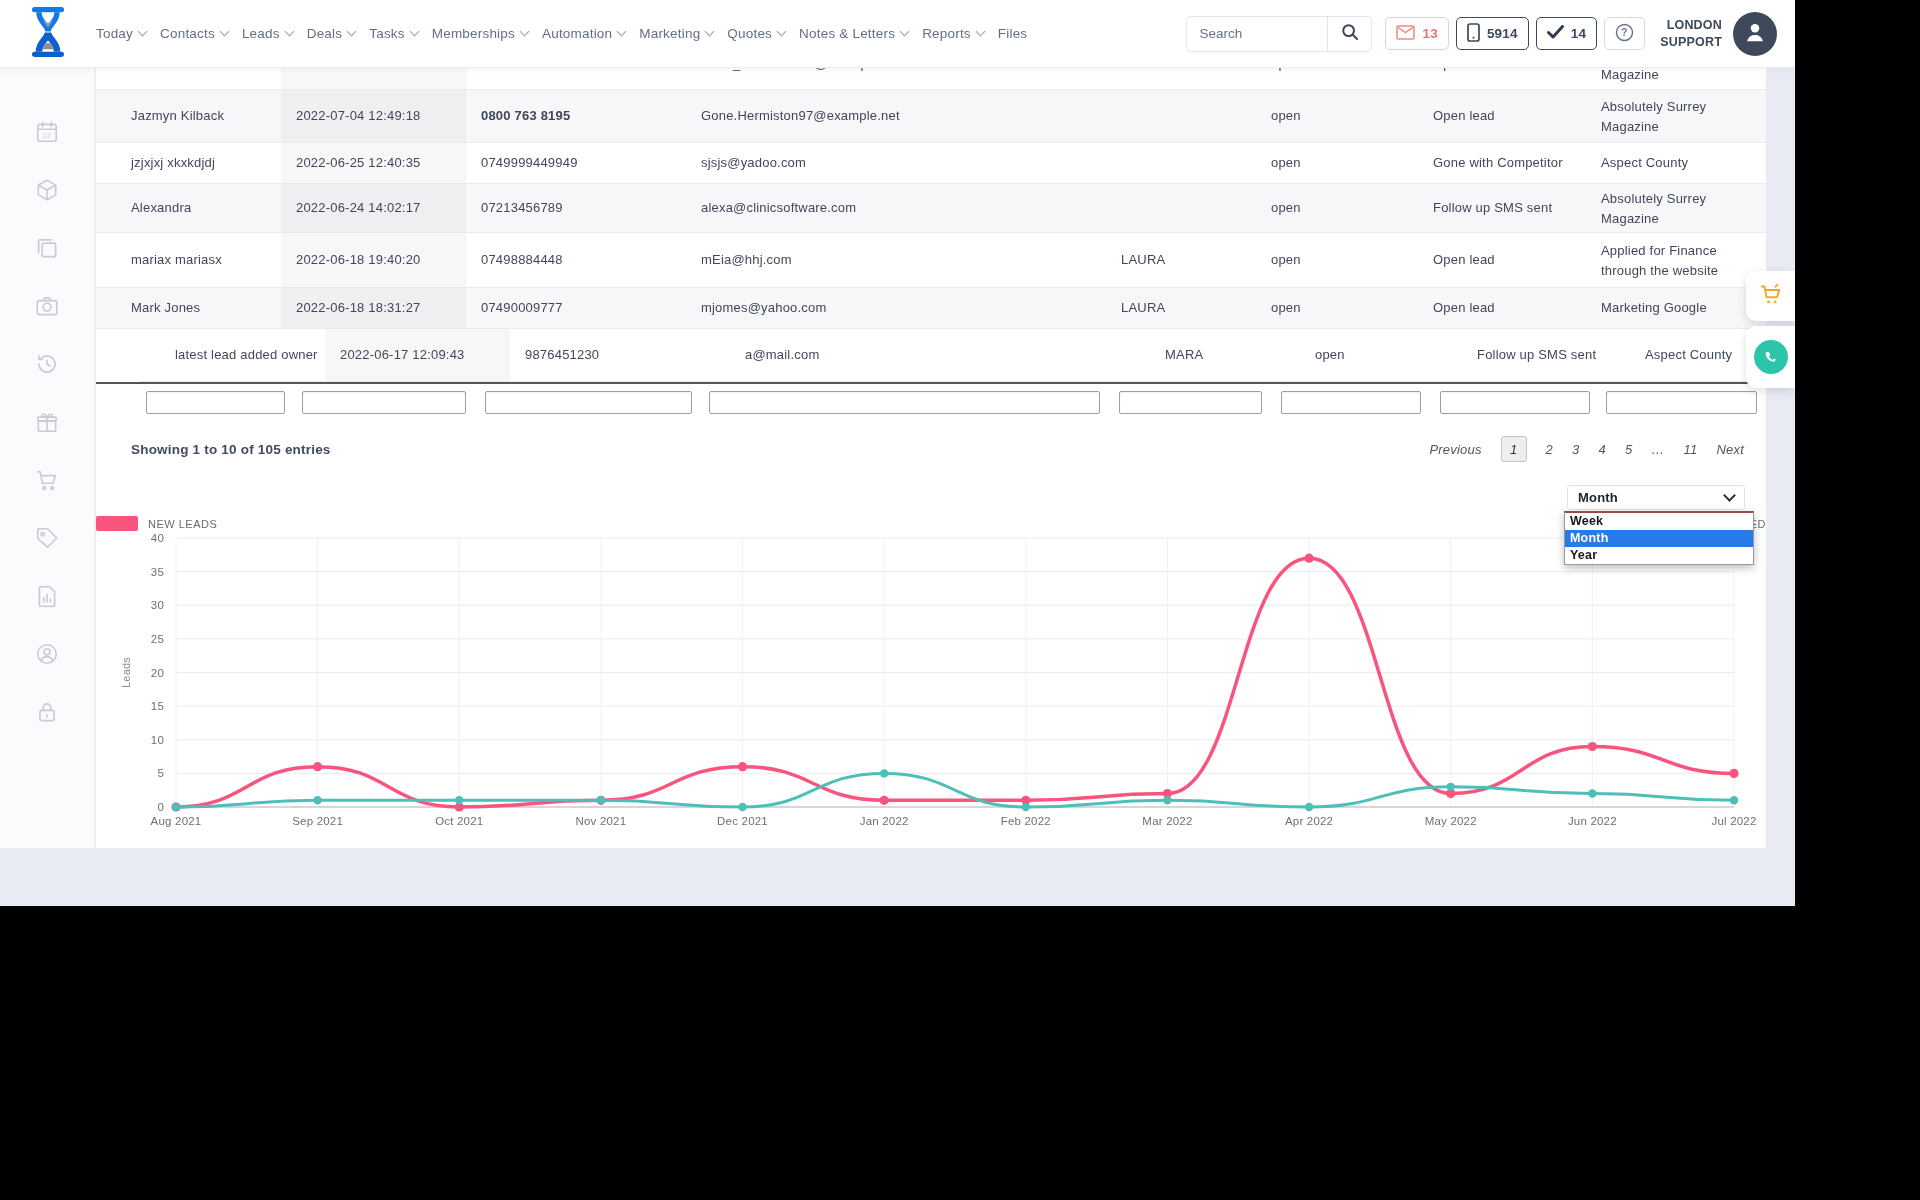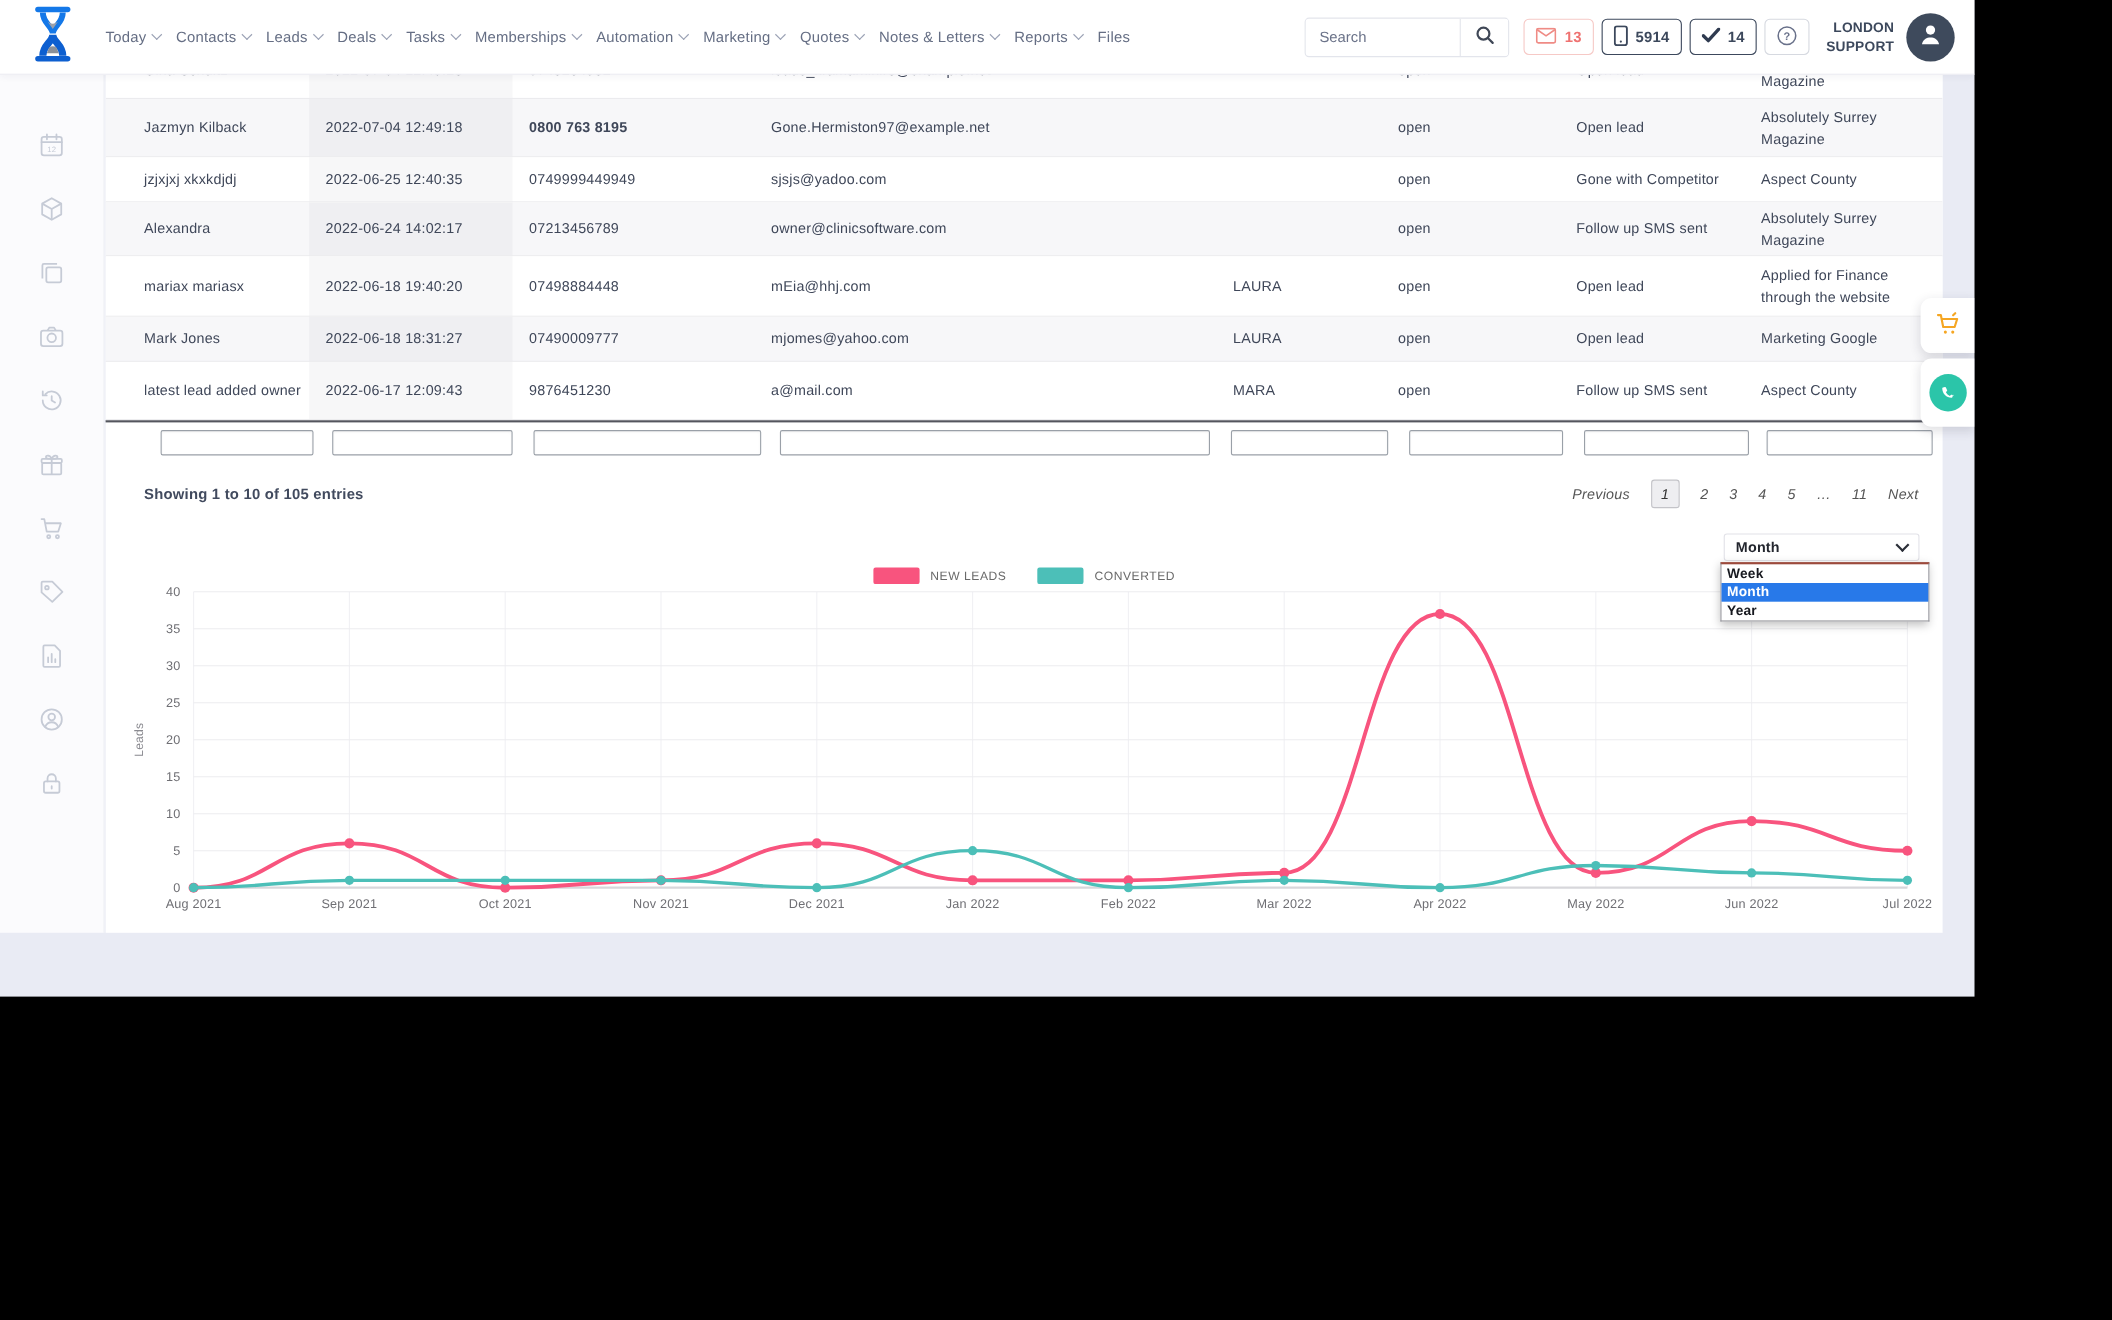--- a/index.html
+++ b/index.html
@@ -68,21 +68,21 @@
   .period-select{position:absolute;left:1471px;top:0;width:178px;height:25px;border:1px solid #e2e2e8;
     border-radius:3px;background:#fff;display:flex;align-items:center;justify-content:space-between;
     padding:0 10px;box-sizing:border-box;font-size:13px;font-weight:700;color:#23262e;cursor:pointer;}
   .sel-chev{width:7px;height:7px;border-right:2px solid #2b2f38;border-bottom:2px solid #2b2f38;
     transform:rotate(45deg);margin-top:-4px;}
   .dd{position:absolute;left:1468px;top:26px;width:188px;background:#fff;border:1px solid #98989e;
     border-top:2px solid #9c4a3c;box-shadow:0 3px 8px rgba(0,0,0,.25);z-index:40;}
   .dd .opt{height:17px;line-height:17px;padding:0 5px;font-size:12.5px;font-weight:700;color:#17191f;
     cursor:pointer;}
   .dd .opt.sel{background:#2879e9;color:#fff;}
-  .legend{position:absolute;left:0;right:0;top:31px;display:flex;justify-content:center;gap:28px;}
+  .legend{position:absolute;left:0;right:0;top:31px;display:flex;justify-content:space-between;gap:28px;}
   .leg-item{display:flex;align-items:center;gap:10px;font-size:11px;color:#6a6a6a;letter-spacing:.5px;}
   .leg-swatch{width:42px;height:15px;border-radius:2px;}
   .chart-svg{position:absolute;left:20px;top:40px;}
 
   
   .float-cart{position:absolute;left:1746px;top:271px;width:49px;height:50px;background:#fff;
     border-radius:10px 0 0 10px;box-shadow:0 3px 10px rgba(40,40,60,.15);display:flex;
     align-items:center;justify-content:center;cursor:pointer;z-index:25;}
   .float-wa{position:absolute;left:1746px;top:326px;width:49px;height:62px;background:#fff;
     border-radius:10px 0 0 10px;box-shadow:0 3px 10px rgba(40,40,60,.15);display:flex;
@@ -304,21 +304,21 @@
           <div class="t-cell" style="left: 1025px; width: 120px;"></div>
           <div class="t-cell" style="left: 1175px; width: 110px;">open</div>
           <div class="t-cell" style="left: 1337px; width: 155px;">Gone with Competitor</div>
           <div class="t-cell" style="left: 1505px; width: 150px;">Aspect County</div>
         </div>
         <div class="t-row stripe" style="height: 48px;">
           <div class="date-shade"></div>
           <div class="t-cell" style="left: 35px; width: 160px;">Alexandra</div>
           <div class="t-cell" style="left: 200px; width: 175px;">2022-06-24 14:02:17</div>
           <div class="t-cell" style="left: 385px; width: 180px;">07213456789</div>
-          <div class="t-cell" style="left: 605px; width: 330px;">owner@clinicsoftware.com</div>
+          <div class="t-cell" style="left: 605px; width: 330px;">alexa@clinicsoftware.com</div>
           <div class="t-cell" style="left: 1025px; width: 120px;"></div>
           <div class="t-cell" style="left: 1175px; width: 110px;">open</div>
           <div class="t-cell" style="left: 1337px; width: 155px;">Follow up SMS sent</div>
           <div class="t-cell" style="left: 1505px; width: 150px;">Absolutely Surrey Magazine</div>
         </div>
         <div class="t-row" style="height: 54px;">
           <div class="date-shade"></div>
           <div class="t-cell" style="left: 35px; width: 160px;">mariax mariasx</div>
           <div class="t-cell" style="left: 200px; width: 175px;">2022-06-18 19:40:20</div>
           <div class="t-cell" style="left: 385px; width: 180px;">07498884448</div>
@@ -332,21 +332,21 @@
           <div class="date-shade"></div>
           <div class="t-cell" style="left: 35px; width: 160px;">Mark Jones</div>
           <div class="t-cell" style="left: 200px; width: 175px;">2022-06-18 18:31:27</div>
           <div class="t-cell" style="left: 385px; width: 180px;">07490009777</div>
           <div class="t-cell" style="left: 605px; width: 330px;">mjomes@yahoo.com</div>
           <div class="t-cell" style="left: 1025px; width: 120px;">LAURA</div>
           <div class="t-cell" style="left: 1175px; width: 110px;">open</div>
           <div class="t-cell" style="left: 1337px; width: 155px;">Open lead</div>
           <div class="t-cell" style="left: 1505px; width: 150px;">Marketing Google</div>
         </div>
-        <div class="t-row" style="height: 52px;">
+        <div class="t-row" style="height: 52px; margin-left: 44px;">
           <div class="date-shade"></div>
           <div class="t-cell" style="left: 35px; width: 160px;">latest lead added owner</div>
           <div class="t-cell" style="left: 200px; width: 175px;">2022-06-17 12:09:43</div>
           <div class="t-cell" style="left: 385px; width: 180px;">9876451230</div>
           <div class="t-cell" style="left: 605px; width: 330px;">a@mail.com</div>
           <div class="t-cell" style="left: 1025px; width: 120px;">MARA</div>
           <div class="t-cell" style="left: 1175px; width: 110px;">open</div>
           <div class="t-cell" style="left: 1337px; width: 155px;">Follow up SMS sent</div>
           <div class="t-cell" style="left: 1505px; width: 150px;">Aspect County</div>
         </div>

